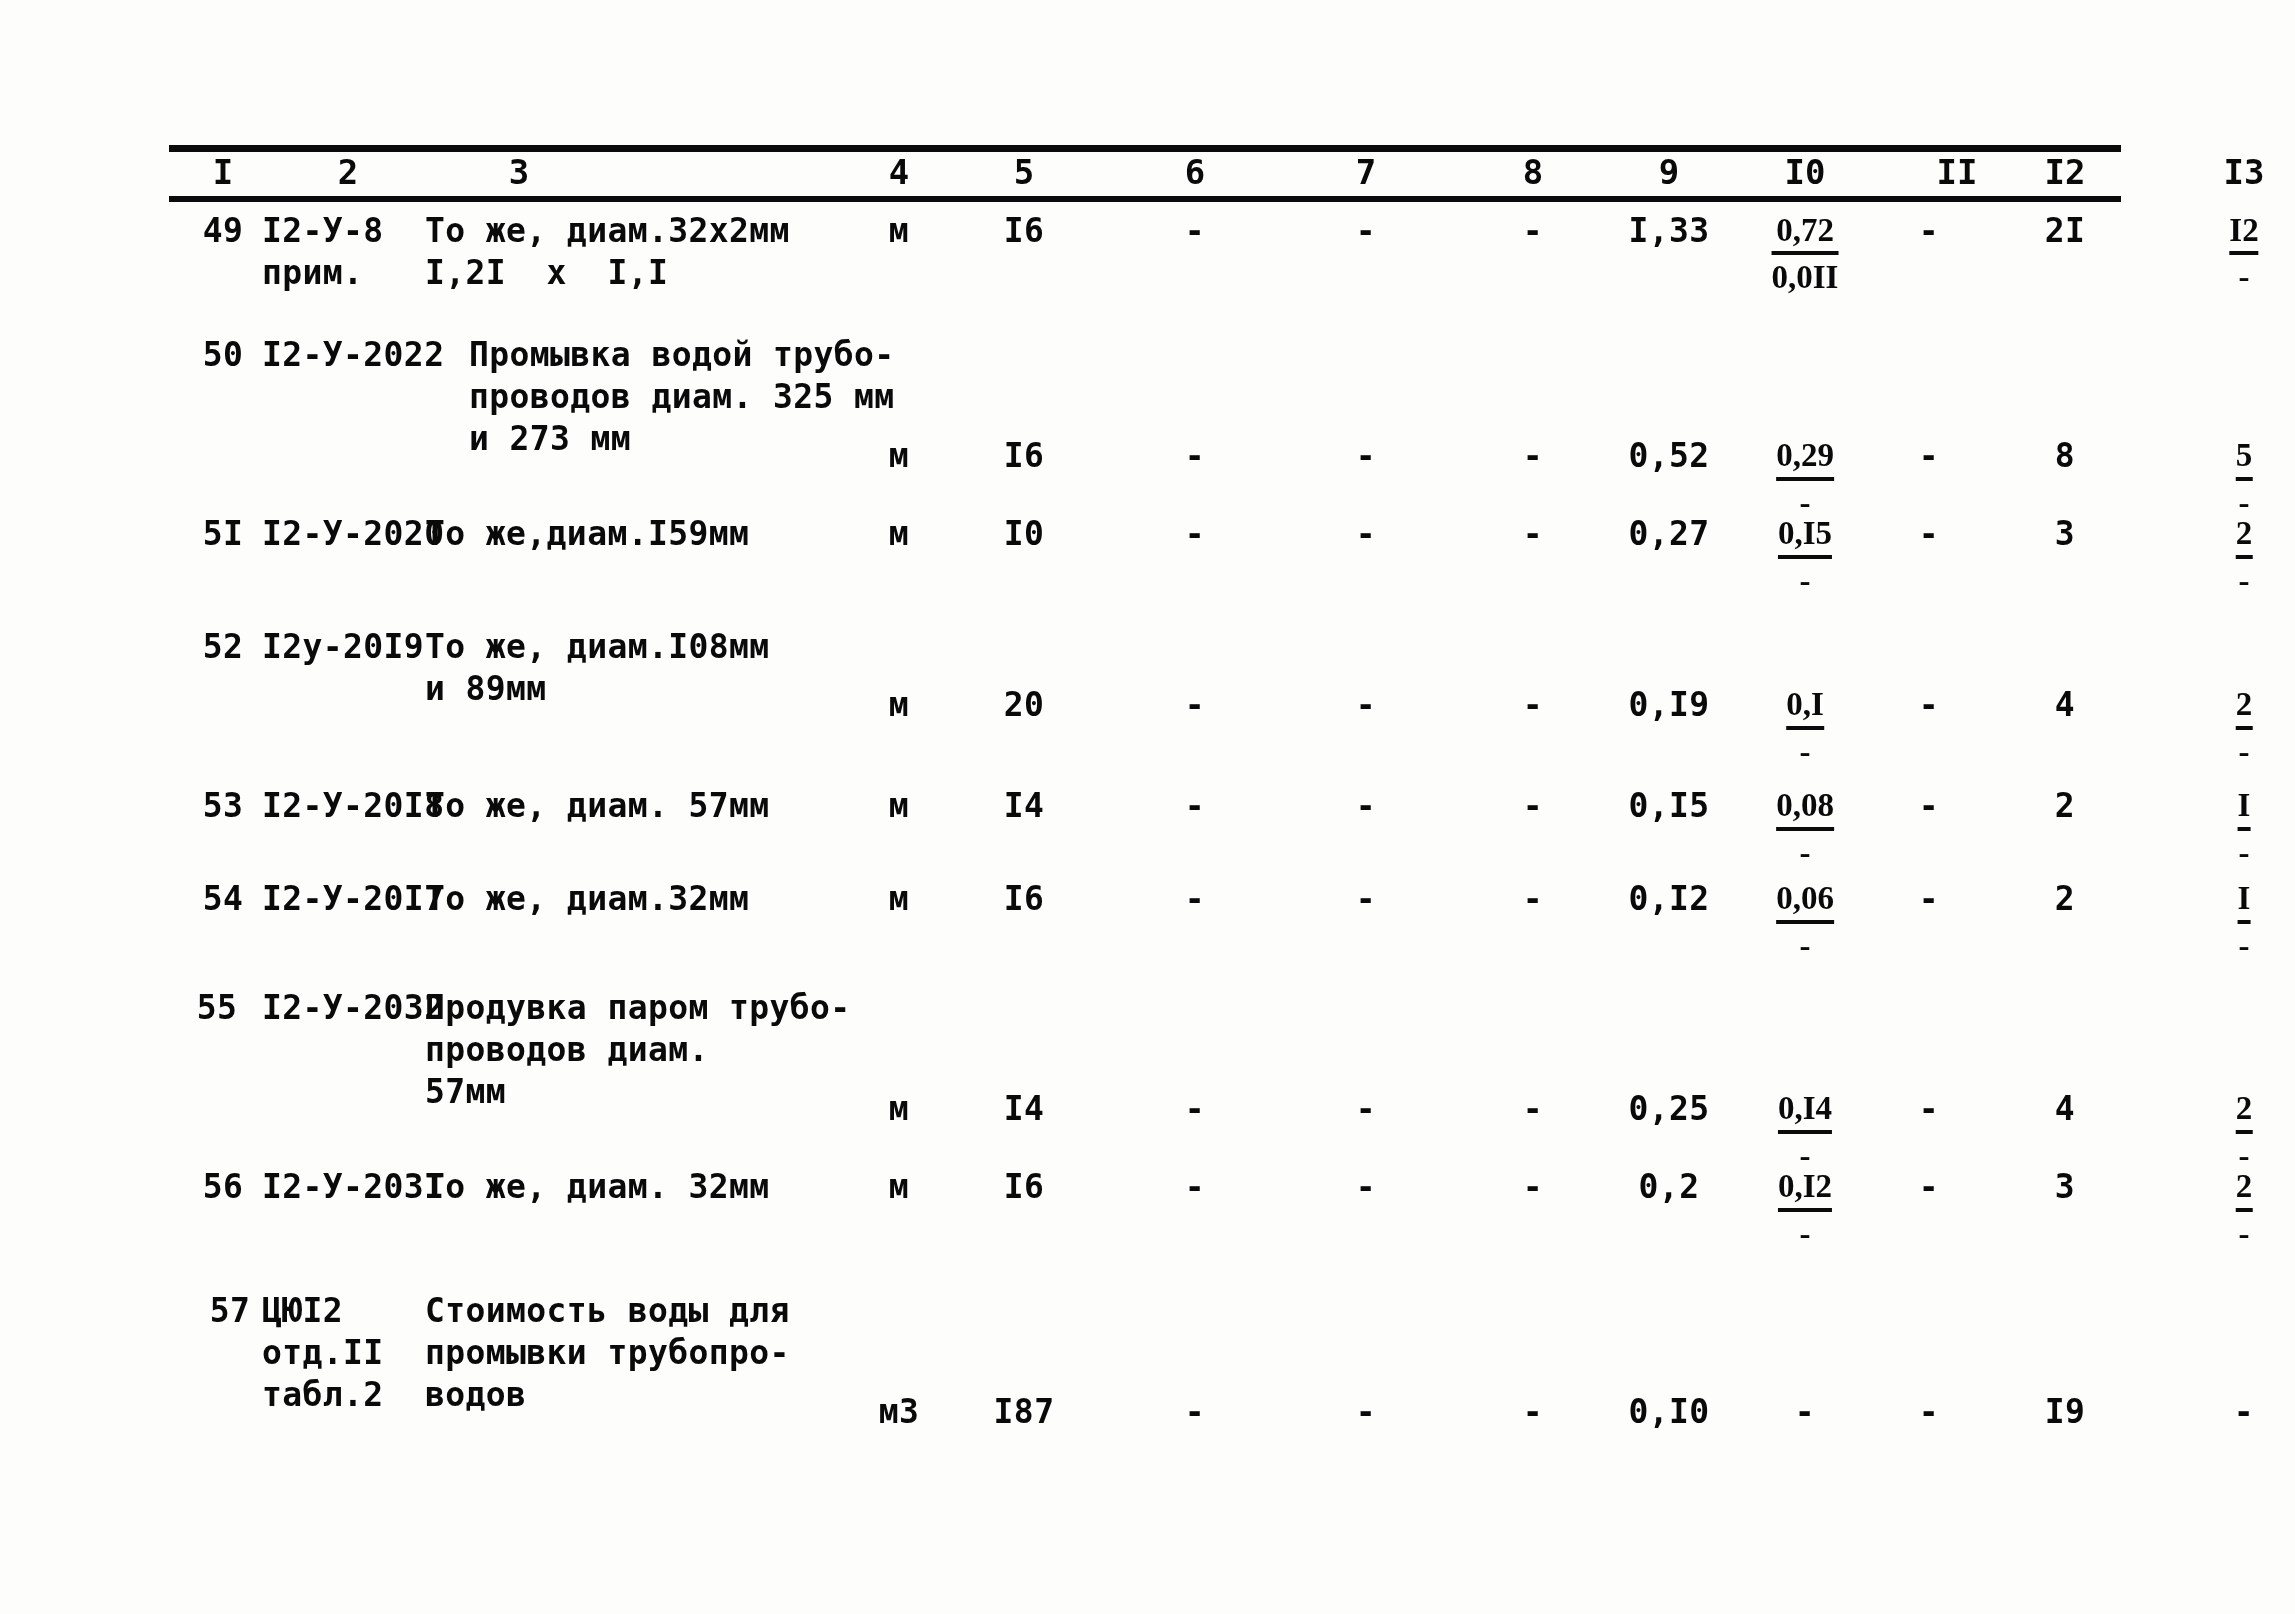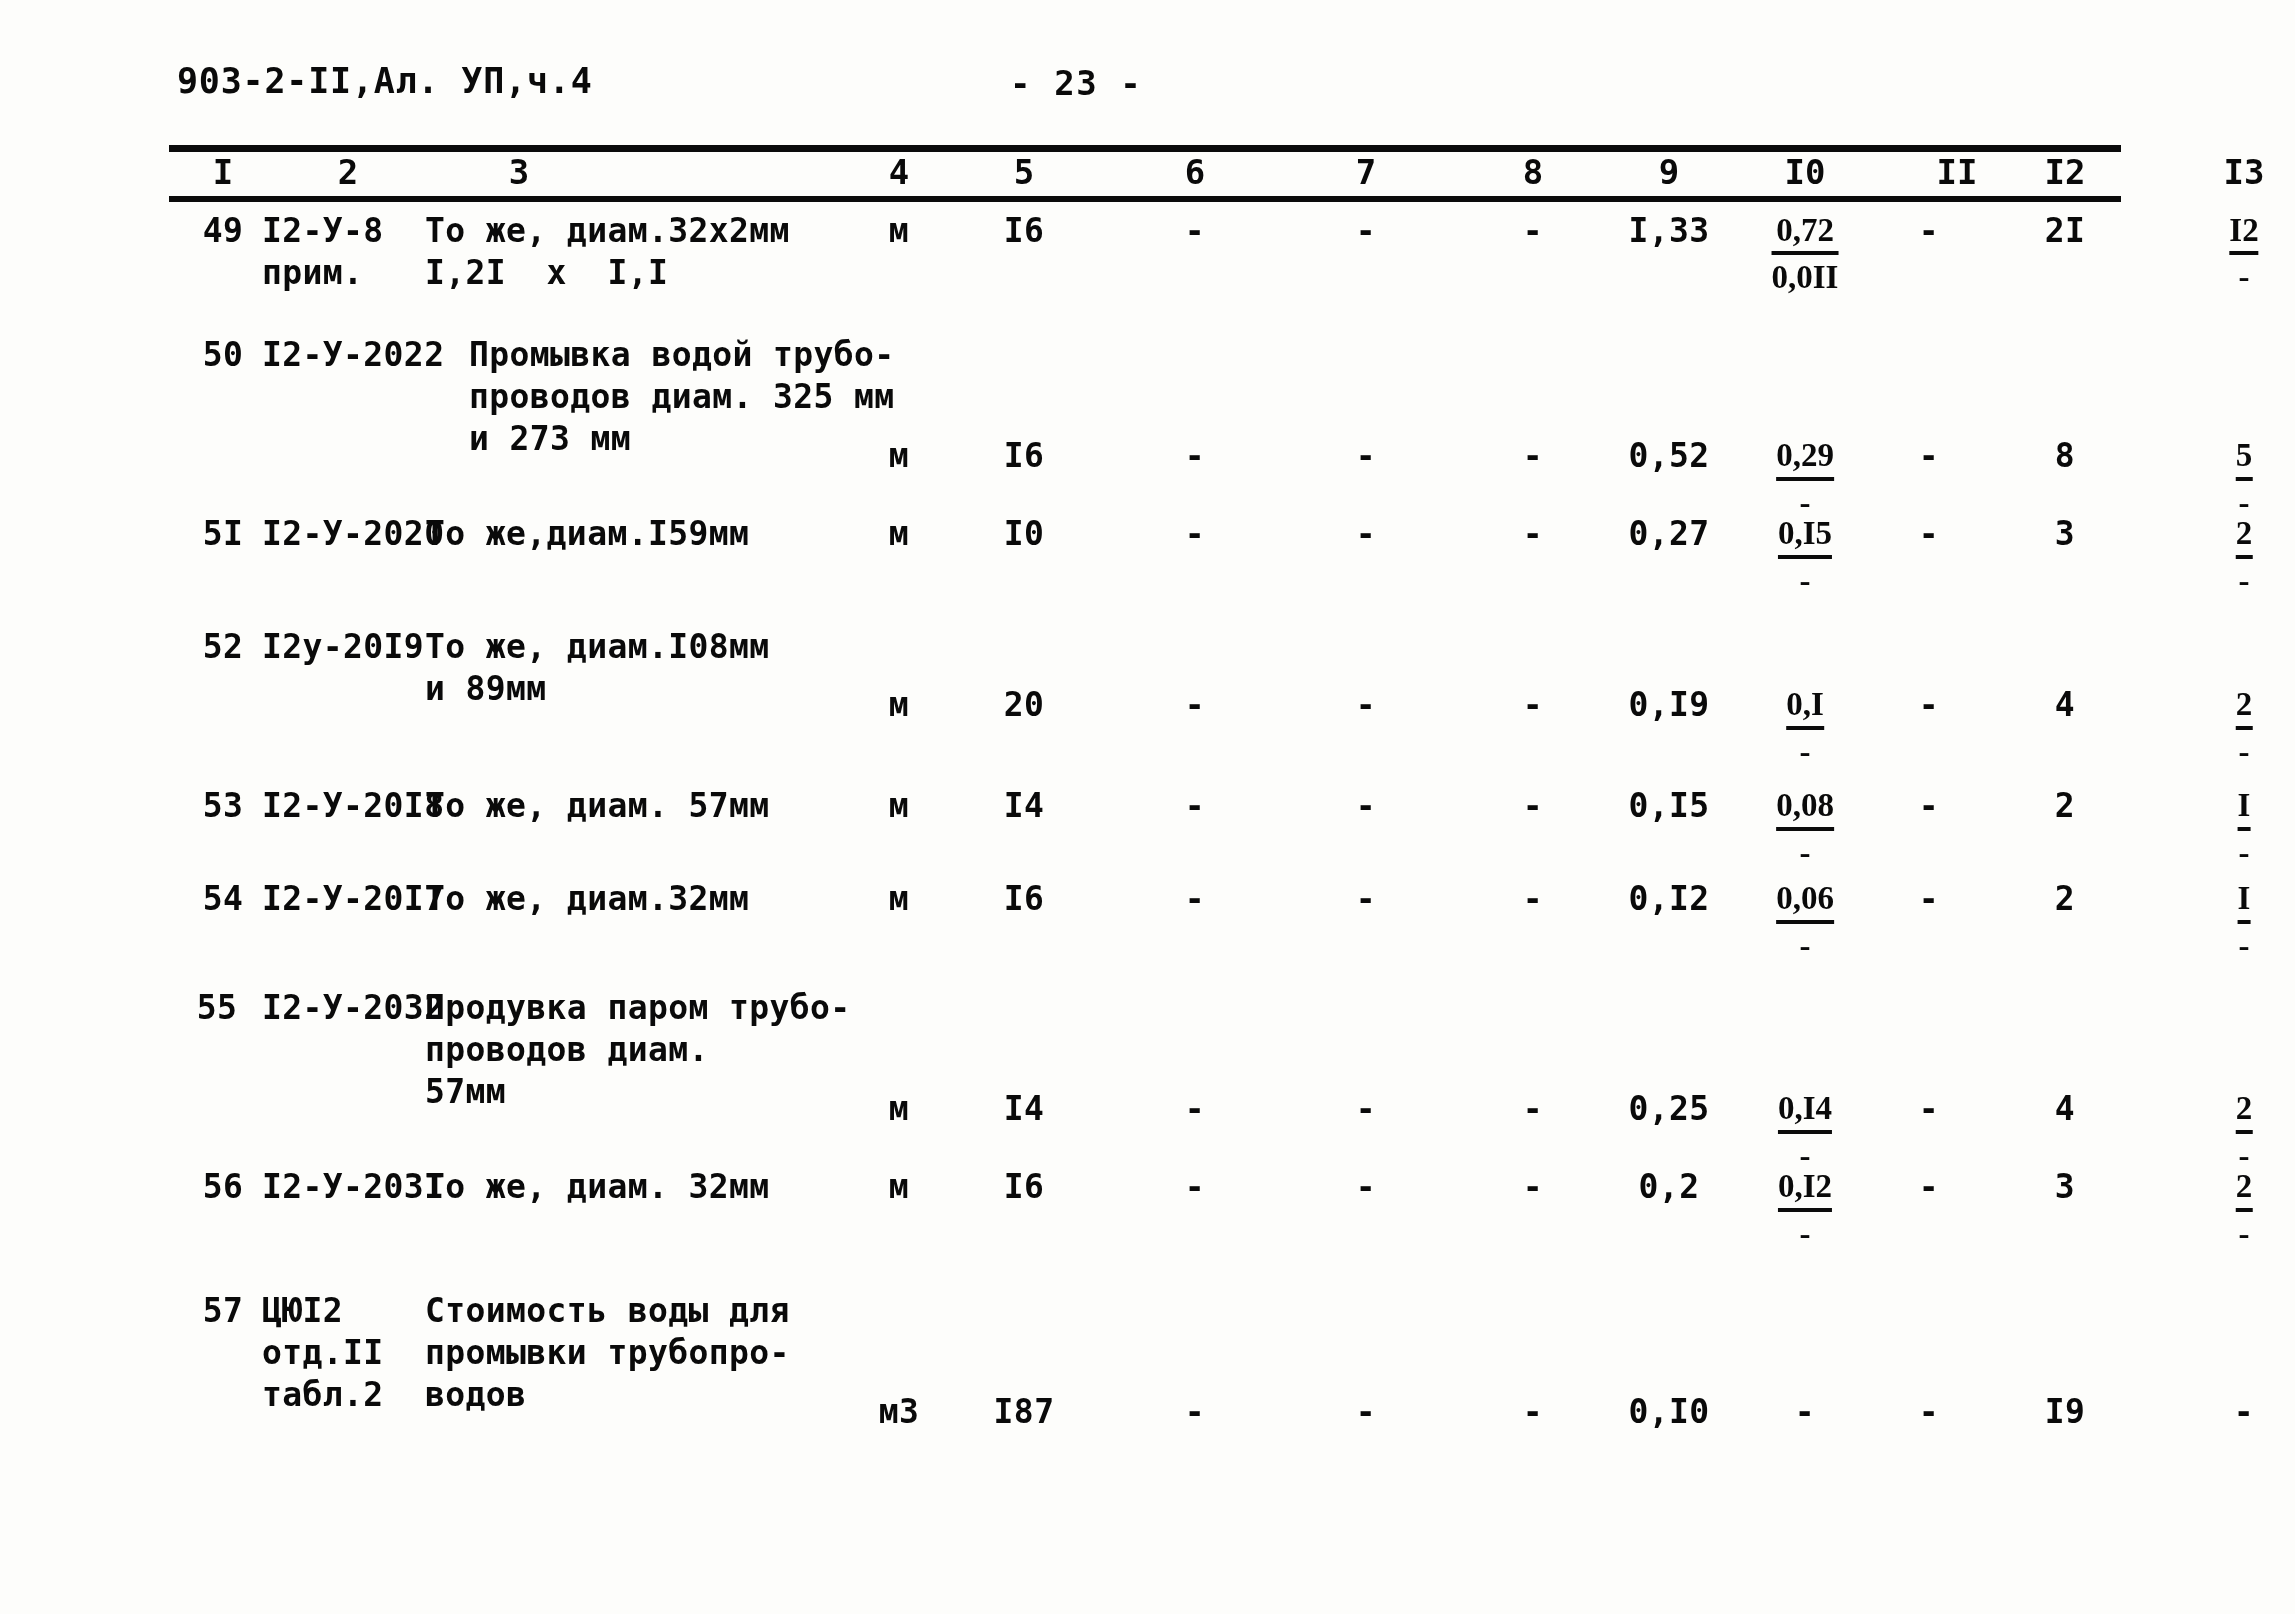--- a/index.html
+++ b/index.html
@@ -126,24 +126,20 @@
   .frac .den {
     display: block;
     padding-top: 2px;
   }
 </style>
 </head>
 <body>
 
 <div class="page">
 
-  <div class="hdr">
-    <div class="doc-code">903-2-II,Ал. УП,ч.4</div>
-    <div class="page-num">- 23 -</div>
-  </div>
 
   <div class="rule rule-top"></div>
   <div class="rule rule-bottom"></div>
 
   <div class="tbl">
     <div class="colhdr" id="colhdr">
         <span style="left: 54px;">I</span>
         <span style="left: 179px;">2</span>
         <span style="left: 350px;">3</span>
         <span style="left: 730px;">4</span>
@@ -279,21 +275,21 @@
           <div class="cell c-center" style="left: 1026px; top: 0px;">-</div>
           <div class="cell c-center" style="left: 1197px; top: 0px;">-</div>
           <div class="cell c-center" style="left: 1364px; top: 0px;">-</div>
           <div class="cell c-center" style="left: 1500px; top: 0px;">0,2</div>
           <div class="frac" style="left: 1636px; top: 0px;"><span class="num">0,I2</span><span class="den">-</span></div>
           <div class="cell c-center" style="left: 1760px; top: 0px;">-</div>
           <div class="cell c-center" style="left: 1896px; top: 0px;">3</div>
           <div class="frac" style="left: 2075px; top: 0px;"><span class="num">2</span><span class="den">-</span></div>
         </div>
         <div class="row" style="top: 1088px;">
-          <div class="cell c-center" style="left: 54px;">57</div>
+          <div class="cell c-center" style="left: 61px;">57</div>
           <div class="cell c-left" style="left: 93px;">ЦЮI2
 отд.II
 табл.2</div>
           <div class="cell c-left" style="left: 256px;">Стоимость воды для
 промывки трубопро-
 водов</div>
           <div class="cell c-center" style="left: 730px; top: 101px;">м3</div>
           <div class="cell c-center" style="left: 855px; top: 101px;">I87</div>
           <div class="cell c-center" style="left: 1026px; top: 101px;">-</div>
           <div class="cell c-center" style="left: 1197px; top: 101px;">-</div>

